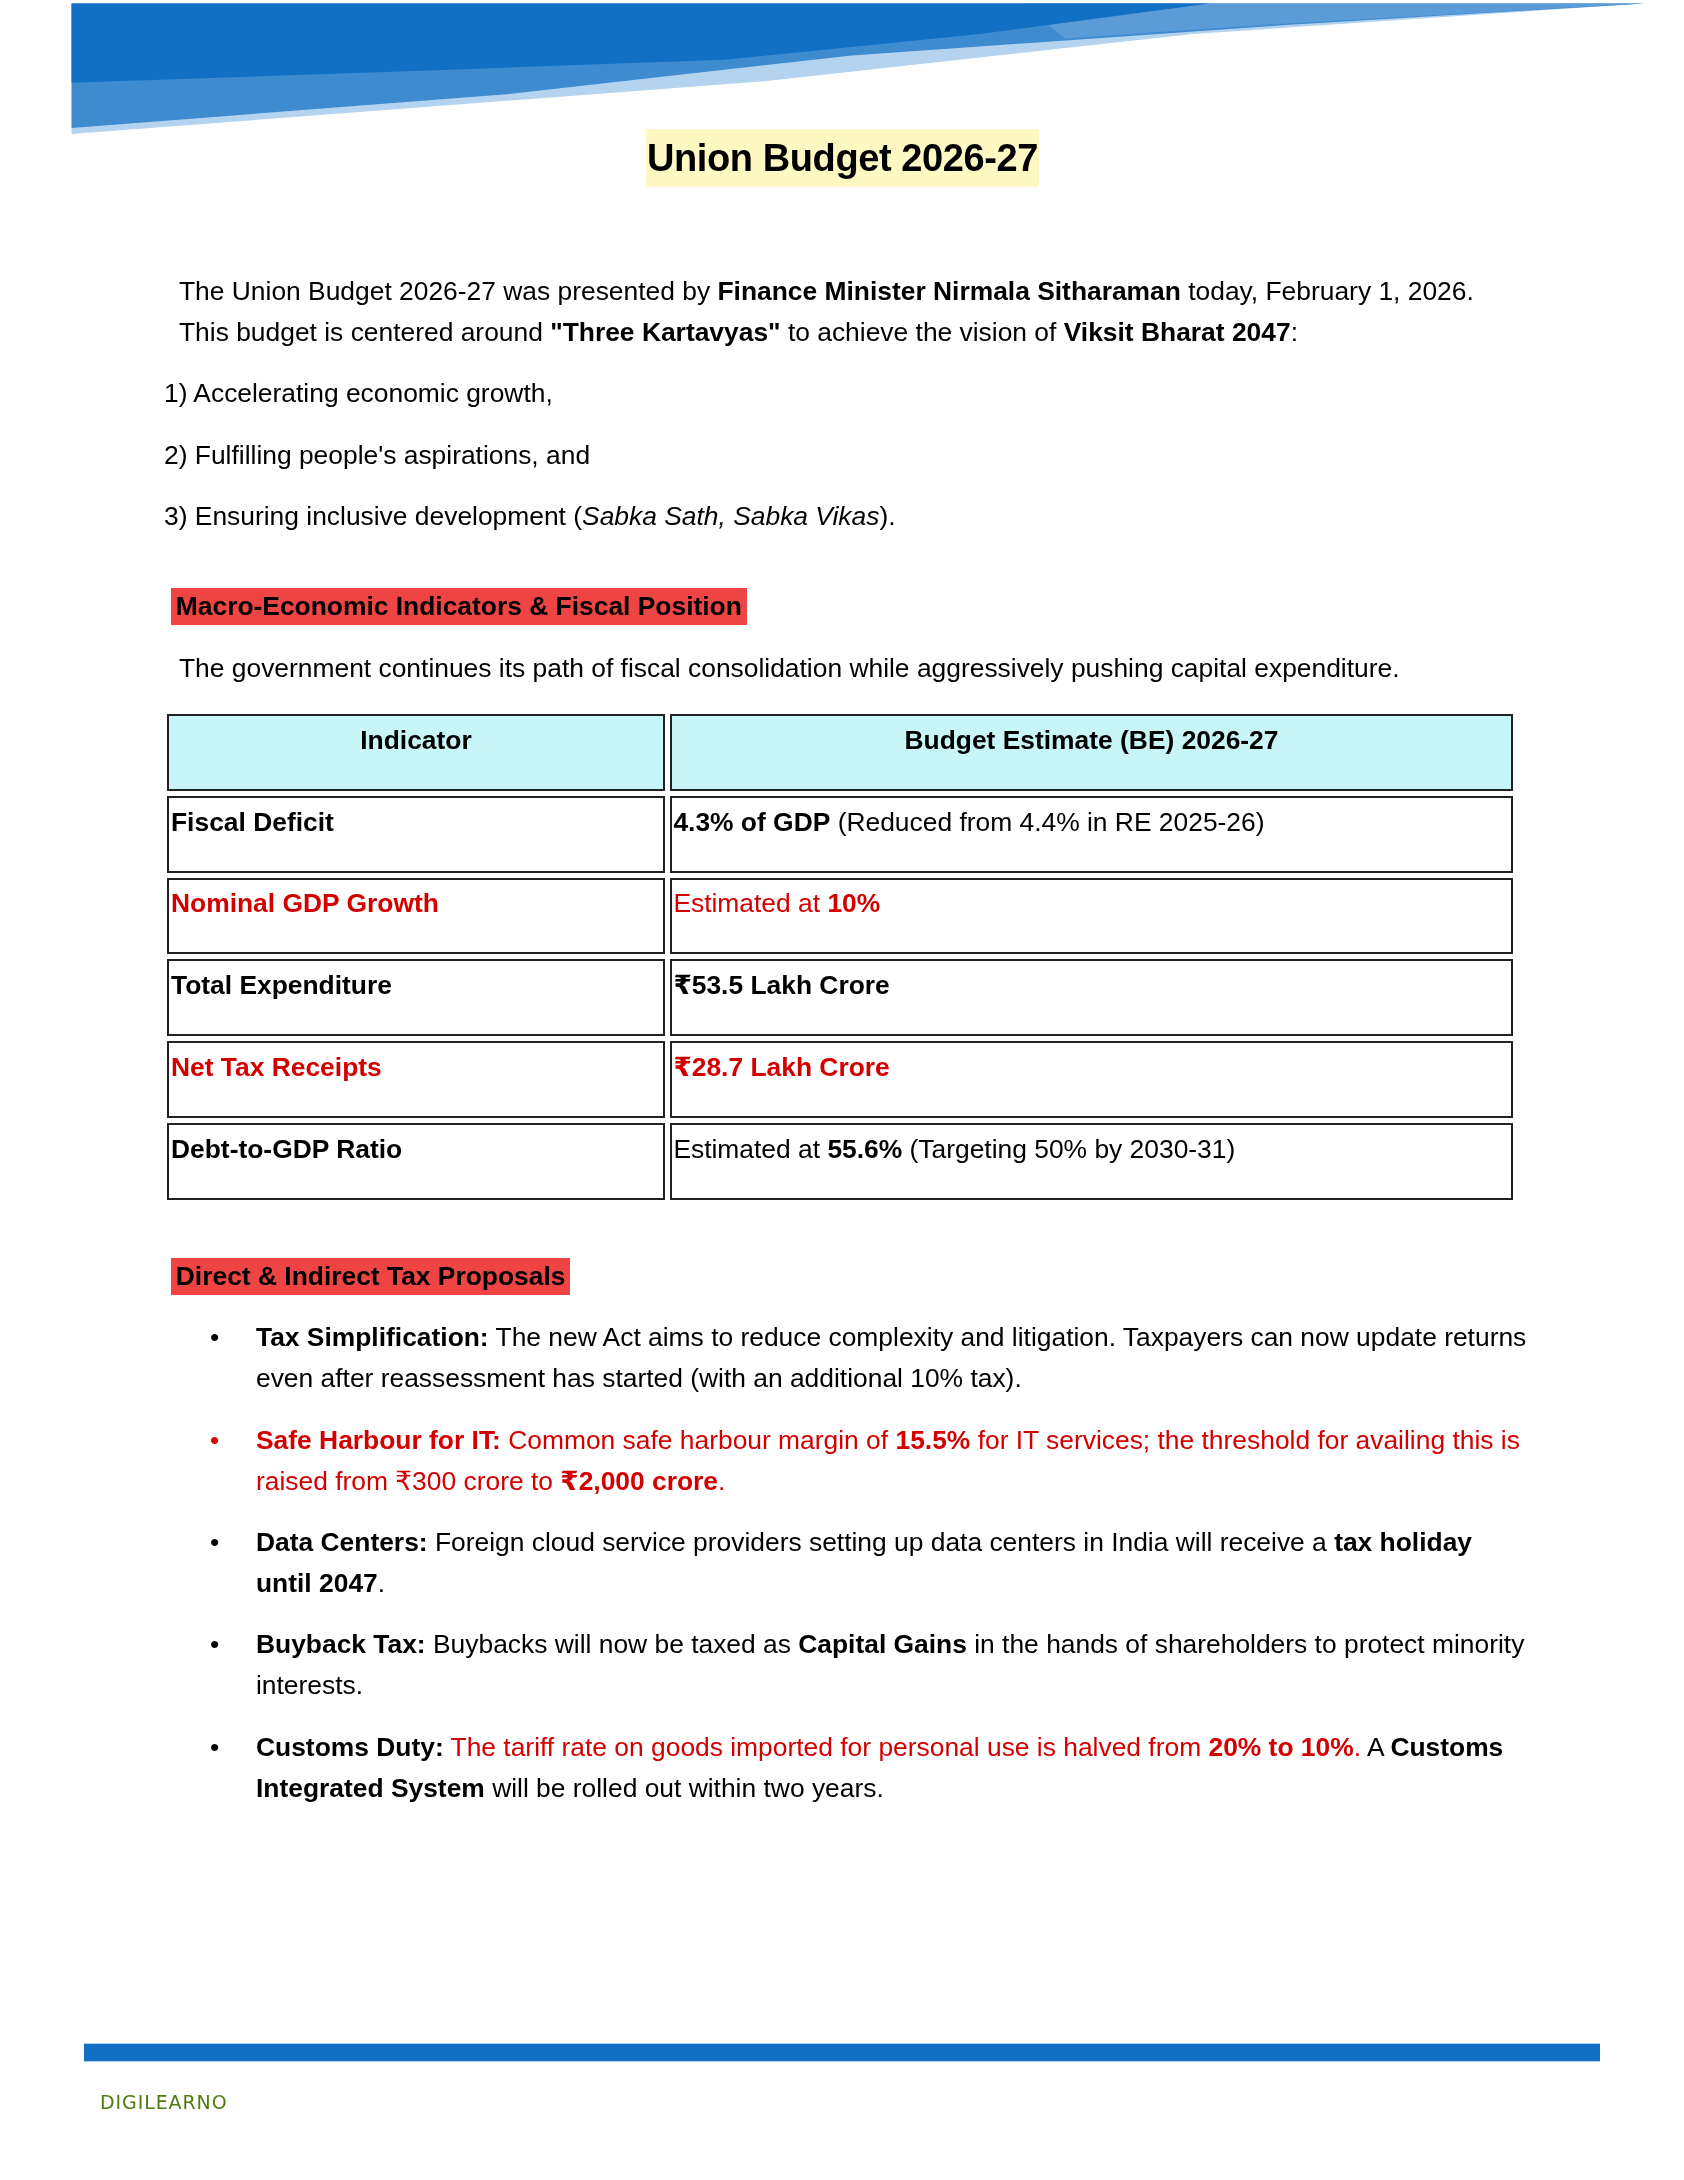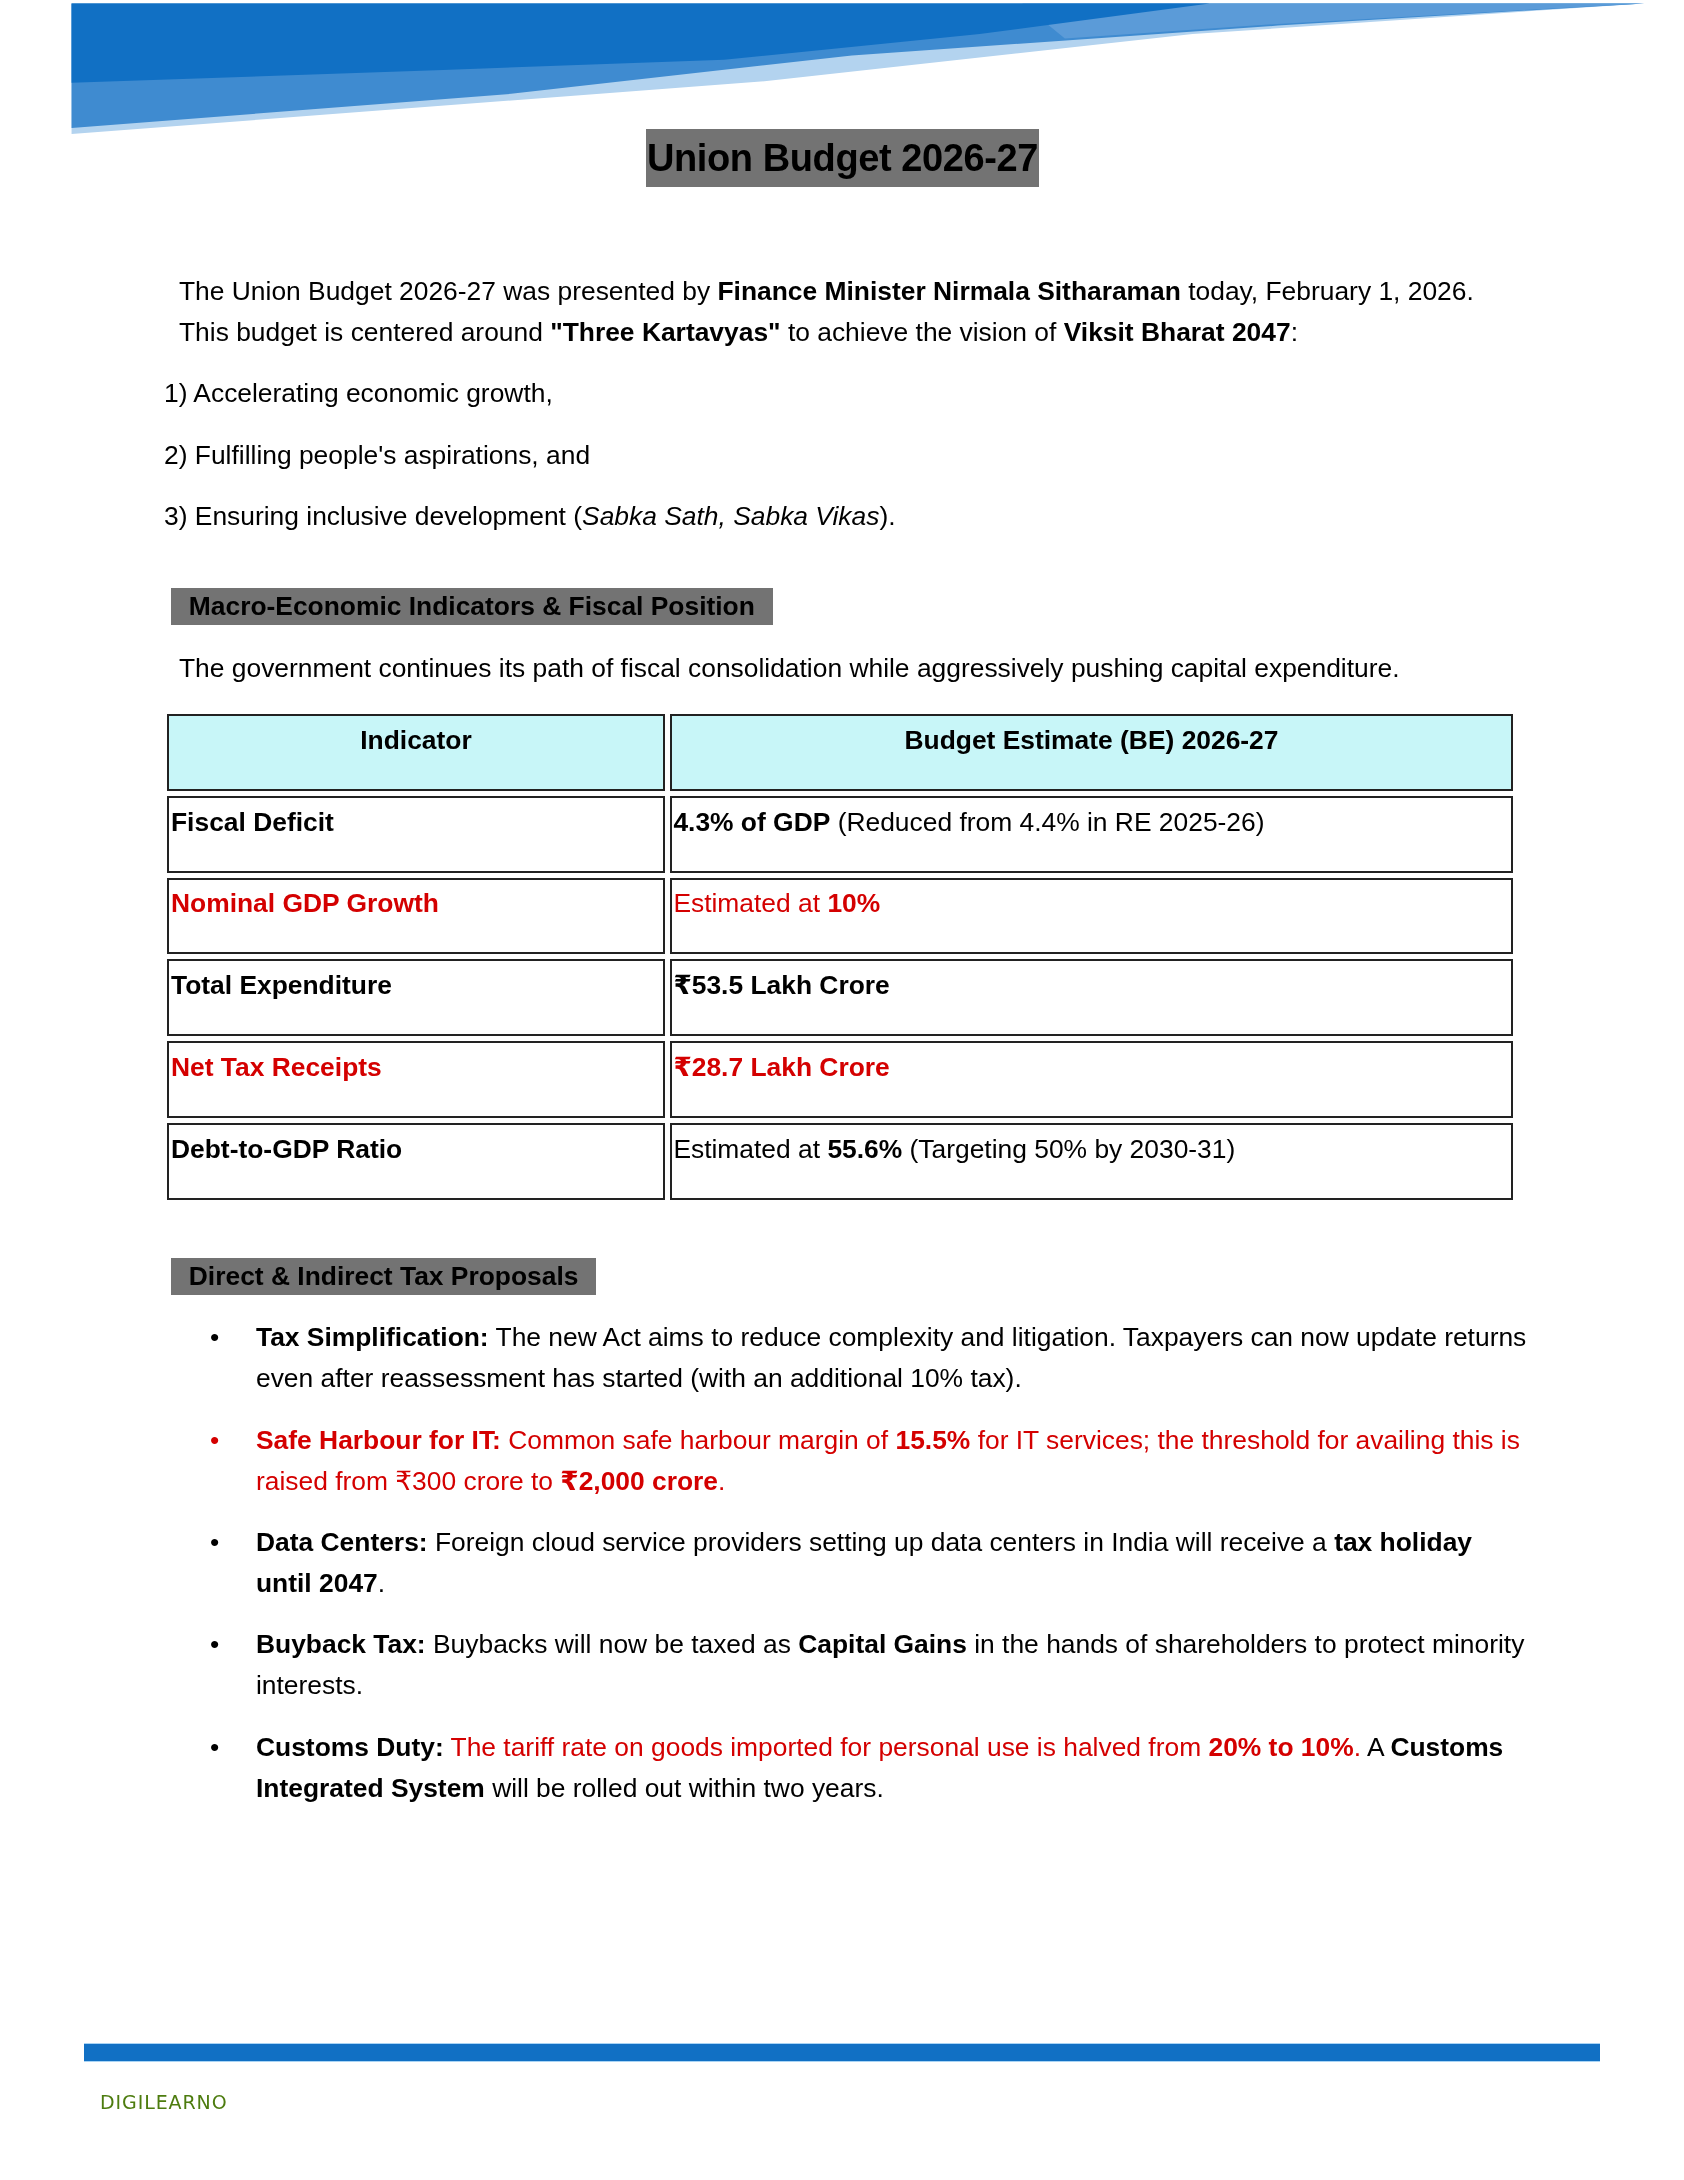--- a/index.html
+++ b/index.html
@@ -16,21 +16,21 @@
       left: 0; top: 0;
       width: 1685px; height: 145px;
     }
     .title-wrap {
       position: absolute;
       top: 129px; left: 0; width: 1685px;
       text-align: center;
     }
     .title {
       display: inline-block;
-      background: #737373;
+      background: #fef9c3;
       font-weight: bold;
       font-size: 38px;
       line-height: 58px;
       padding: 0 1px;
       letter-spacing: -0.4px;
     }
     .content {
       position: absolute;
       left: 164px; top: 256px;
       width: 1363px;
@@ -38,25 +38,25 @@
       line-height: 41px;
     }
     .content p { margin: 15px; }
     .intro { margin-bottom: 20.4px !important; }
     .list-line { margin: 0 0 20.4px 0 !important; }
     .red { color: #d40000; }
     b { font-weight: bold; }
     i { font-style: italic; }
     .section-heading {
       display: inline-block;
-      background: #737373;
+      background: #ef4444;
       font-weight: bold;
       font-size: 26.4px;
       line-height: 37px;
-      padding: 0 18px;
+      padding: 0 5px;
       margin-left: 6.8px;
     }
     .sec1 { margin-top: 49px; }
     .sec-desc { margin-top: 20.4px !important; }
     table.indicators {
       margin-top: 20.4px;
       margin-left: 3.4px;
       border-collapse: separate;
       border-spacing: 5.1px 5.1px;
       width: 1356px;

